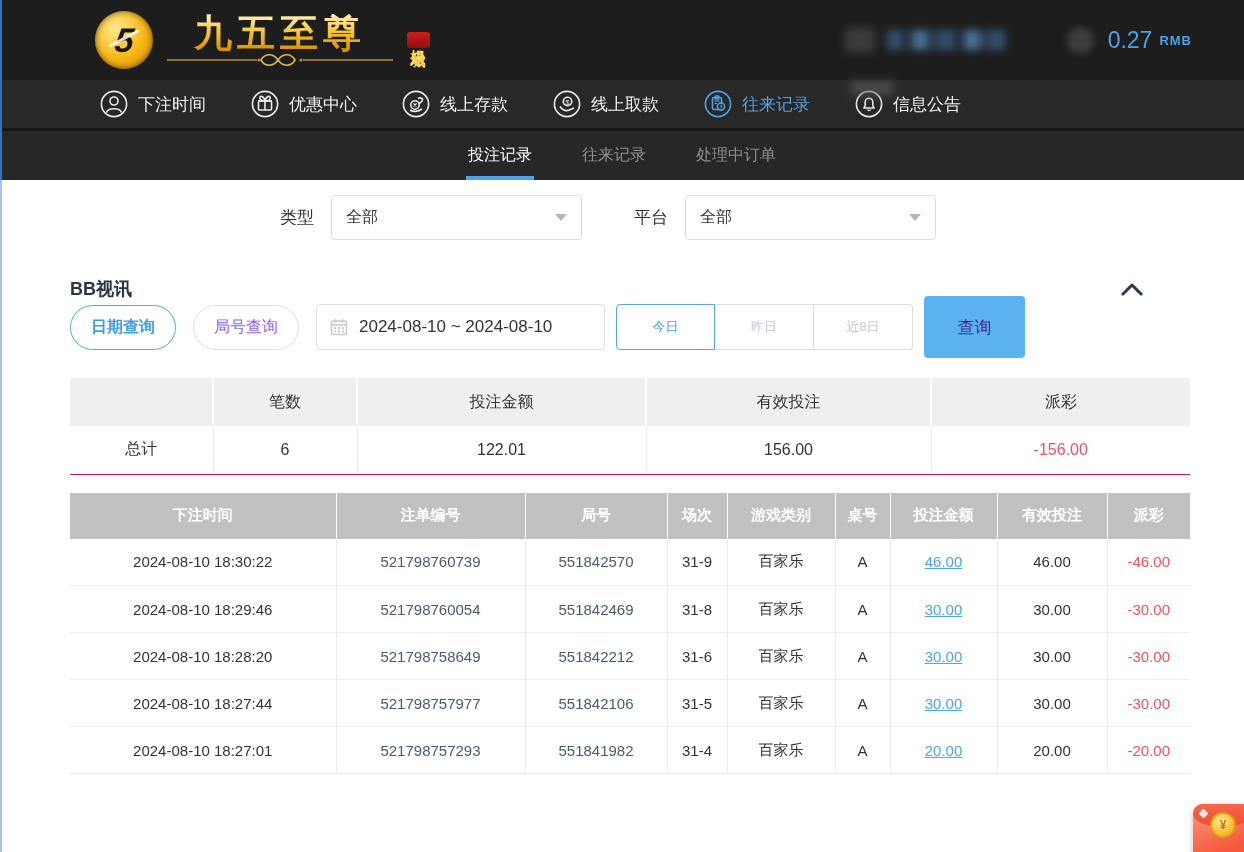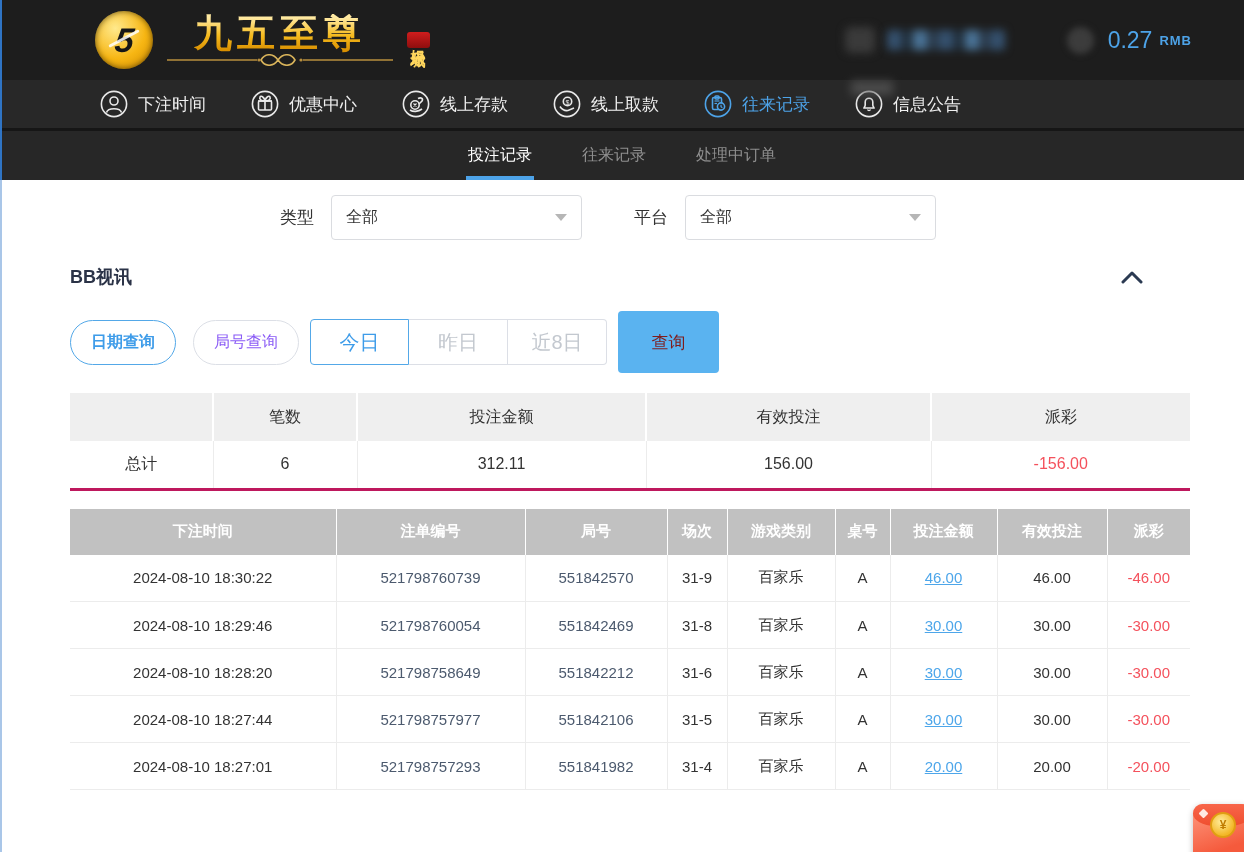--- a/index.html
+++ b/index.html
@@ -40,42 +40,42 @@
   .tab.active::after { content:""; position:absolute; left:0; right:0; bottom:0; height:4px; background:#4da3e8; }
 
   
   .content { padding:0 54px 12px 70px; }
   .filter-row { margin:15px 0 0 210px; display:flex; align-items:center; height:45px; }
   .f-label { font-size:17px; color:#333; margin-right:17px; }
   .select { width:251px; height:45px; border:1px solid #dadce0; border-radius:4px; background:#fff; display:flex; align-items:center; justify-content:space-between; padding:0 14px; font-size:16px; color:#333; cursor:pointer; }
   .caret { width:0; height:0; border-left:6px solid transparent; border-right:6px solid transparent; border-top:7px solid #b6b6b6; }
   .gap-plat { margin-left:52px; }
 
-  .section-row { margin-top:22px; display:flex; align-items:center; justify-content:space-between; height:30px; }
+  .section-row { margin-top:34px; display:flex; align-items:center; justify-content:space-between; height:30px; }
   .section-title { font-size:18px; font-weight:bold; color:#2b3347; }
   .collapse-btn { margin-right:46px; cursor:pointer; display:flex; }
 
-  .query-row { margin-top:27px; display:flex; align-items:center; height:46px; }
+  .query-row { display:flex; align-items:center; height:46px; }
   .pill { width:106px; height:45px; border-radius:23px; border:1px solid #dcdfe6; background:#fff; font-size:16px; color:#8b5cf6; display:flex; align-items:center; justify-content:center; cursor:pointer; }
   .pill.active { border-color:#53a8e8; color:#3e9ce9; font-weight:bold; }
   .pill + .pill { margin-left:17px; }
   .date-input { margin-left:17px; width:289px; height:46px; border:1px solid #dcdfe6; border-radius:4px; background:#fff; display:flex; align-items:center; padding:0 13px; gap:11px; font-size:17px; color:#333; cursor:pointer; }
   .seg-group { margin-left:11px; display:flex; }
-  .seg { width:99px; height:46px; background:#fff; border:1px solid #dcdfe6; border-left-width:0; font-size:20px; color:#c3c8cf; display:flex; align-items:center; justify-content:center; cursor:pointer; }
+  .seg { width:99px; height:46px; background:#fff; border:1px solid #dcdfe6; border-left-width:0; font-size:13px; color:#c3c8cf; display:flex; align-items:center; justify-content:center; cursor:pointer; }
   .seg:first-child { border-left-width:1px; border-radius:4px 0 0 4px; }
   .seg:last-child { border-radius:0 4px 4px 0; }
   .seg.active { border:1px solid #53a8e8; color:#3e9ce9; }
-  .search-btn { margin-left:11px; width:101px; height:62px; background:#5ab3f0; border:none; border-radius:4px; color:#7f1d1d; font-size:17px; cursor:pointer; font-family:inherit; }
+  .search-btn { margin-left:11px; width:101px; height:62px; background:#5ab3f0; border:none; border-radius:4px; color:#4c1d95; font-size:17px; cursor:pointer; font-family:inherit; }
 
   
   table { border-collapse:collapse; table-layout:fixed; width:1120px; }
   .summary-table { margin-top:28px; }
   .summary-table th { height:48px; background:#efefef; font-size:16px; font-weight:normal; color:#333; border-right:2px solid #fff; }
   .summary-table th:last-child { border-right:none; }
-  .summary-table td { height:48px; text-align:center; font-size:16px; color:#333; border-right:1px solid #ececec; border-bottom:3px solid #be185d; background:#fff; }
+  .summary-table td { height:48px; text-align:center; font-size:16px; color:#333; border-right:1px solid #ececec; border-bottom:1px solid #be185d; background:#fff; }
   .summary-table td:last-child { border-right:none; }
 
   .bet-table { margin-top:18px; }
   .bet-table th { height:46px; background:#c1c1c1; color:#fff; font-size:15px; font-weight:bold; border-right:1px solid #fff; }
   .bet-table th:last-child { border-right:none; }
   .bet-table td { height:47px; text-align:center; font-size:15px; color:#333; background:#fff; border-right:1px solid #ececec; border-bottom:1px solid #ececec; }
   .bet-table td:last-child { border-right:none;margin-left:44px; }
   td.num-slate { color:#4c5a6e; }
   .bet-link { color:#4da6ea; text-decoration:underline; cursor:pointer; }
   td.neg, .neg { color:#f4515c; }
@@ -201,20 +201,37 @@
     <span class="collapse-btn">
       <svg width="24" height="14" viewBox="0 0 24 14" fill="none" stroke="#2b3a52" stroke-width="3" stroke-linecap="round" stroke-linejoin="round">
           <polyline points="3,12 12,3 21,12"></polyline>
         </svg>
     </span>
   </div>
 
   <div class="query-row">
     <button class="pill active">日期查询</button>
     <button class="pill">局号查询</button>
+    <div class="date-input">
+      <svg width="18" height="18" viewBox="0 0 18 18" fill="none" stroke="#c6c9ce" stroke-width="1.5">
+        <rect x="1.5" y="3" width="15" height="13.5" rx="2"></rect>
+          <line x1="1.5" y1="7" x2="16.5" y2="7"></line>
+          <line x1="5.5" y1="1" x2="5.5" y2="4.5"></line>
+          <line x1="12.5" y1="1" x2="12.5" y2="4.5"></line>
+        <g fill="#c6c9ce" stroke="none">
+            <rect x="4" y="9" width="2" height="2"></rect>
+            <rect x="8" y="9" width="2" height="2"></rect>
+            <rect x="12" y="9" width="2" height="2"></rect>
+            <rect x="4" y="12.5" width="2" height="2"></rect>
+            <rect x="8" y="12.5" width="2" height="2"></rect>
+            <rect x="12" y="12.5" width="2" height="2"></rect>
+          </g>
+      </svg>
+      <span>2024-08-10 ~ 2024-08-10</span>
+    </div>
     <div class="seg-group">
       <button class="seg active">今日</button>
       <button class="seg">昨日</button>
       <button class="seg">近8日</button>
     </div>
     <button class="search-btn">查询</button>
   </div>
 
   <table class="summary-table">
     <colgroup>
@@ -230,21 +247,21 @@
         <th>笔数</th>
         <th>投注金额</th>
         <th>有效投注</th>
         <th>派彩</th>
       </tr>
     </thead>
     <tbody>
       <tr>
         <td>总计</td>
         <td>6</td>
-        <td>312.11</td>
+        <td>122.01</td>
         <td>156.00</td>
         <td class="neg">-156.00</td>
       </tr>
     </tbody>
   </table>
 
   <table class="bet-table">
     <colgroup>
         <col style="width:266px">
         <col style="width:189px">

